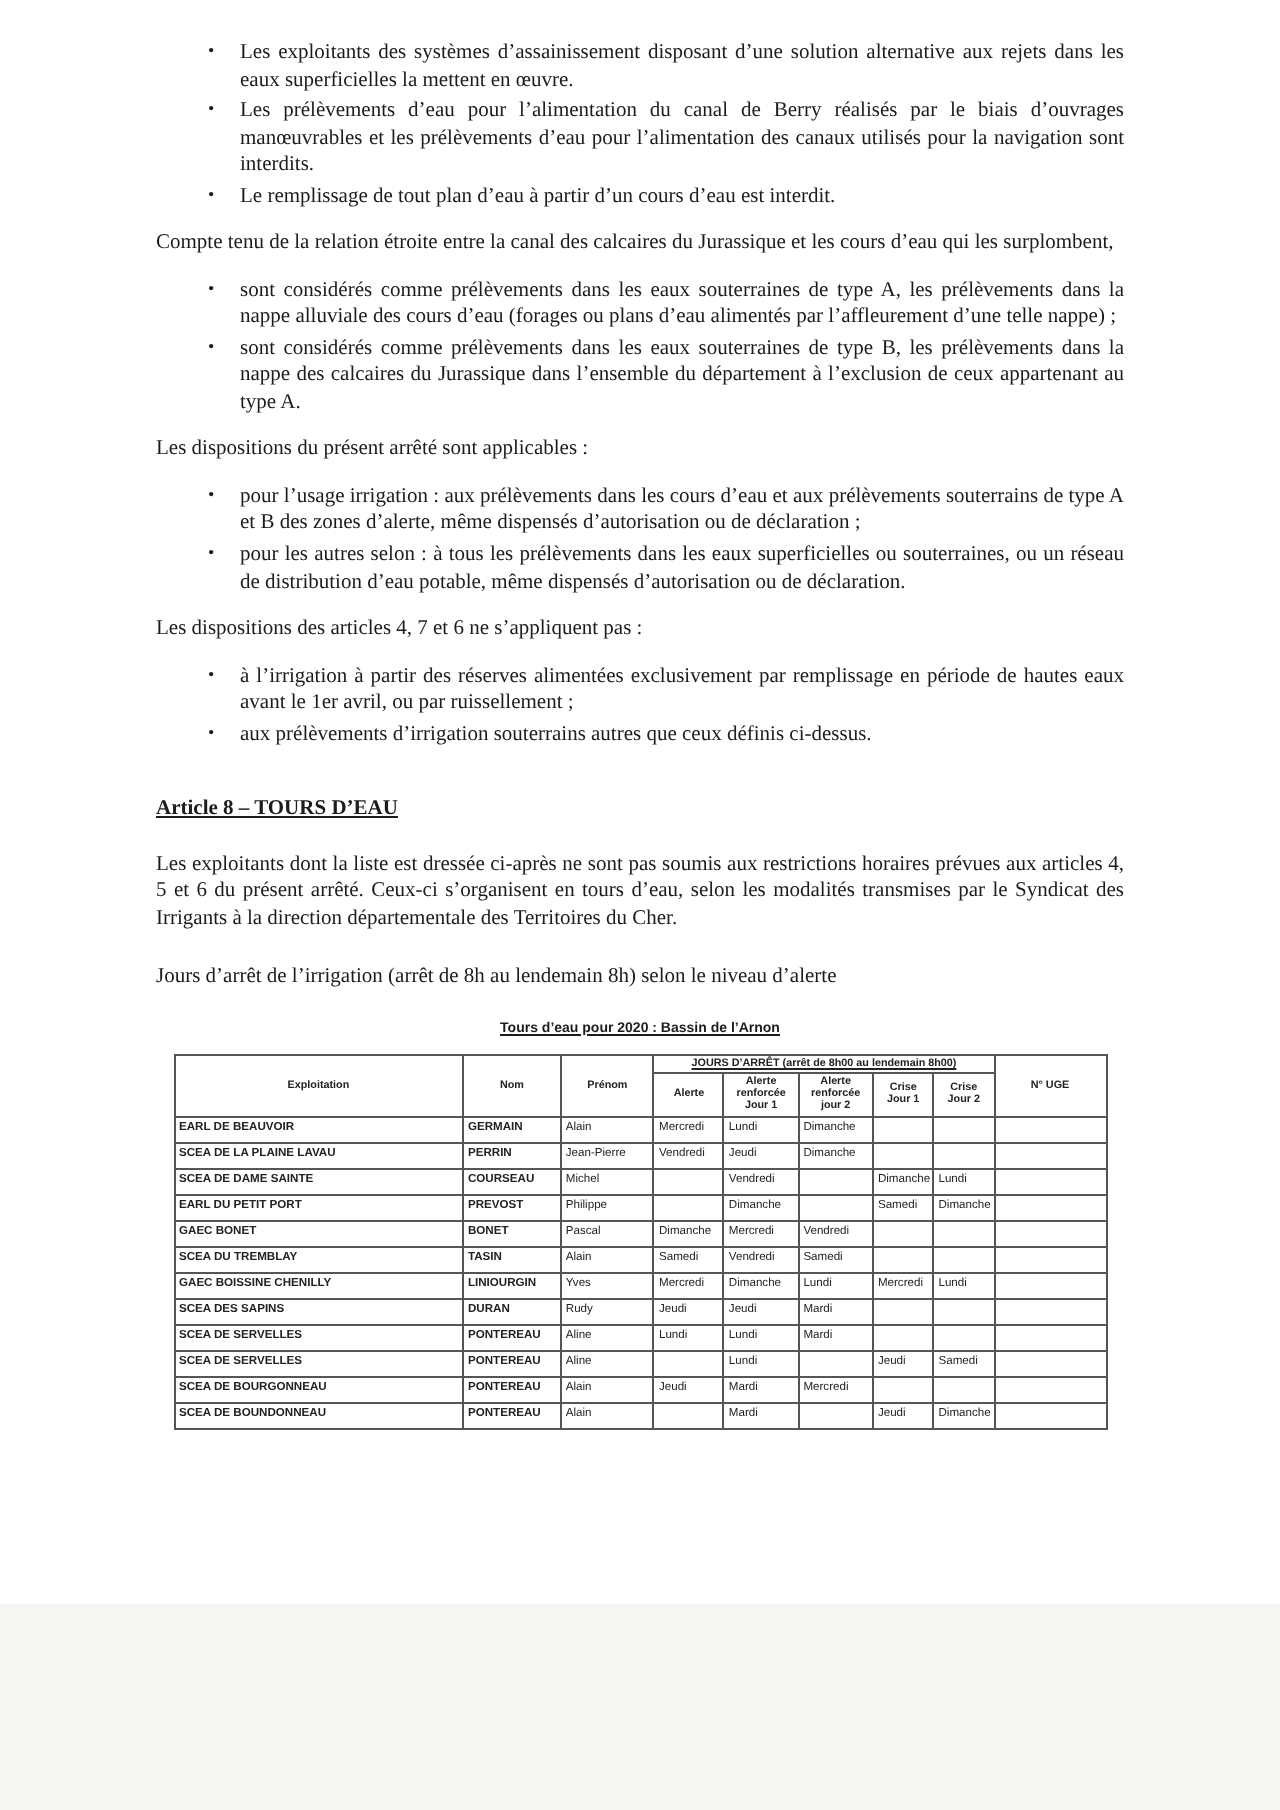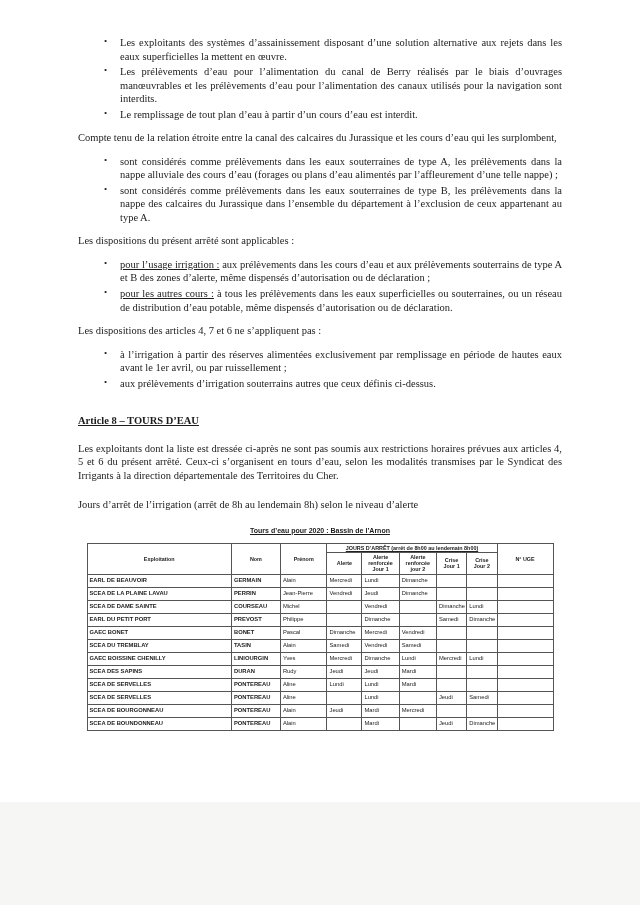--- a/index.html
+++ b/index.html
@@ -6,21 +6,21 @@
   body{
     width:640px;height:905px;
     background:#f6f6f4;
     font-family:"Liberation Serif","DejaVu Serif",serif;
     overflow:hidden;
   }
   .sheet{
     width:640px;height:802px;
     background:#ffffff;
     box-sizing:border-box;
-    padding:36px 78px 0 78px;
+    padding:20px 78px 0 78px;
     color:#1c1c1c;
     filter:blur(0.22px);
   }
   .body-text{font-size:10.5px;line-height:1.29;text-align:justify;}
   p{margin:0 0 10px 0;}
   
   ul.blist{list-style:none;margin:0 0 10px 0;padding:0;}
   ul.blist li{
     position:relative;
     padding-left:20px;
@@ -32,21 +32,21 @@
     font-size:9px;
   }
   ul.level1{margin-left:22px;}
   ul.level2{margin-left:22px;}
   .article-heading{
     font-weight:bold;
     text-decoration:underline;
     margin:24px 0 14px 0;
     font-size:10.5px;
   }
-  .lead-underline{text-decoration:underline;}
+  .lead-underline{}
   .centered-line{text-align:left;margin:16px 0 14px 0;}
   .table-caption{
     text-align:center;
     font-size:7px;
     font-weight:bold;
     text-decoration:underline;
     margin:0 0 8px 0;
     font-family:"Liberation Sans","DejaVu Sans",sans-serif;
   }
   
@@ -108,21 +108,21 @@
     <li><span>sont considérés comme prélèvements dans les eaux souterraines de type B, les prélèvements dans la nappe des calcaires du Jurassique dans l’ensemble du département à l’exclusion de ceux appartenant au type A.</span></li>
   </ul>
 
   <p>Les dispositions du présent arrêté sont applicables :</p>
 
   <ul class="blist level2">
     <li>
       <span class="lead-underline">pour l’usage irrigation :</span><span> aux prélèvements dans les cours d’eau et aux prélèvements souterrains de type A et B des zones d’alerte, même dispensés d’autorisation ou de déclaration ;</span>
     </li>
     <li>
-      <span class="lead-underline">pour les autres cours :</span><span> à tous les prélèvements dans les eaux superficielles ou souterraines, ou un réseau de distribution d’eau potable, même dispensés d’autorisation ou de déclaration.</span>
+      <span class="lead-underline">pour les autres selon :</span><span> à tous les prélèvements dans les eaux superficielles ou souterraines, ou un réseau de distribution d’eau potable, même dispensés d’autorisation ou de déclaration.</span>
     </li>
   </ul>
 
   <p>Les dispositions des articles 4, 7 et 6 ne s’appliquent pas :</p>
 
   <ul class="blist level2">
     <li><span>à l’irrigation à partir des réserves alimentées exclusivement par remplissage en période de hautes eaux avant le 1er avril, ou par ruissellement ;</span></li>
     <li><span>aux prélèvements d’irrigation souterrains autres que ceux définis ci-dessus.</span></li>
   </ul>
 

